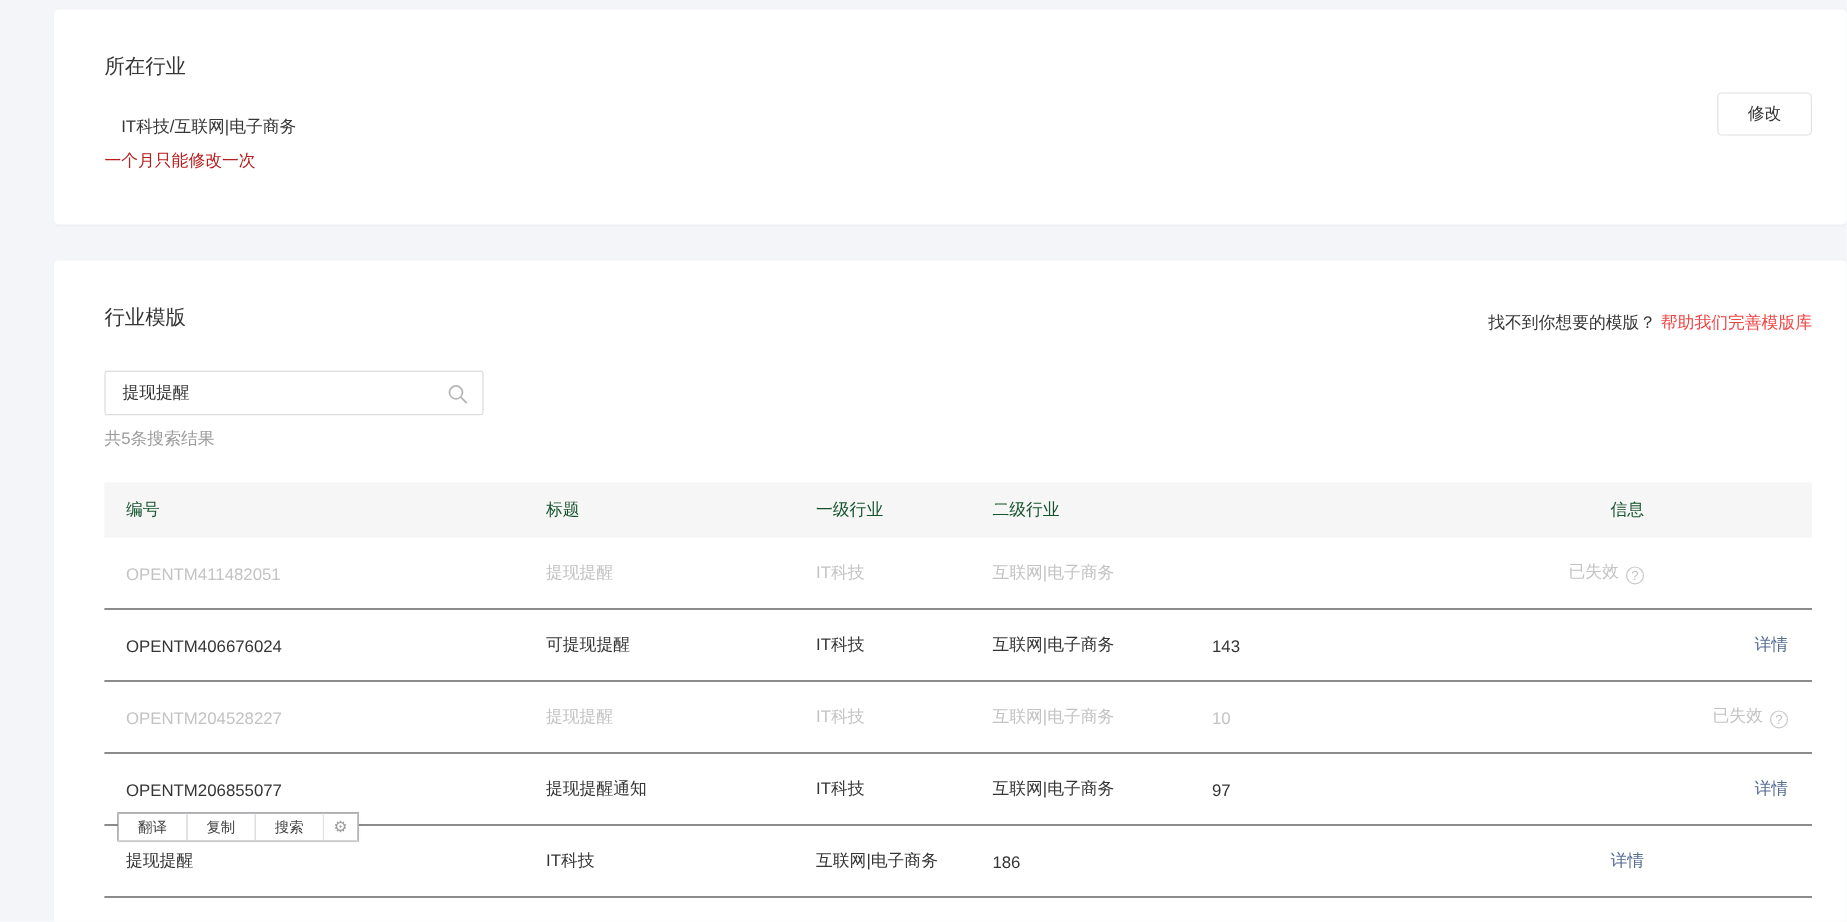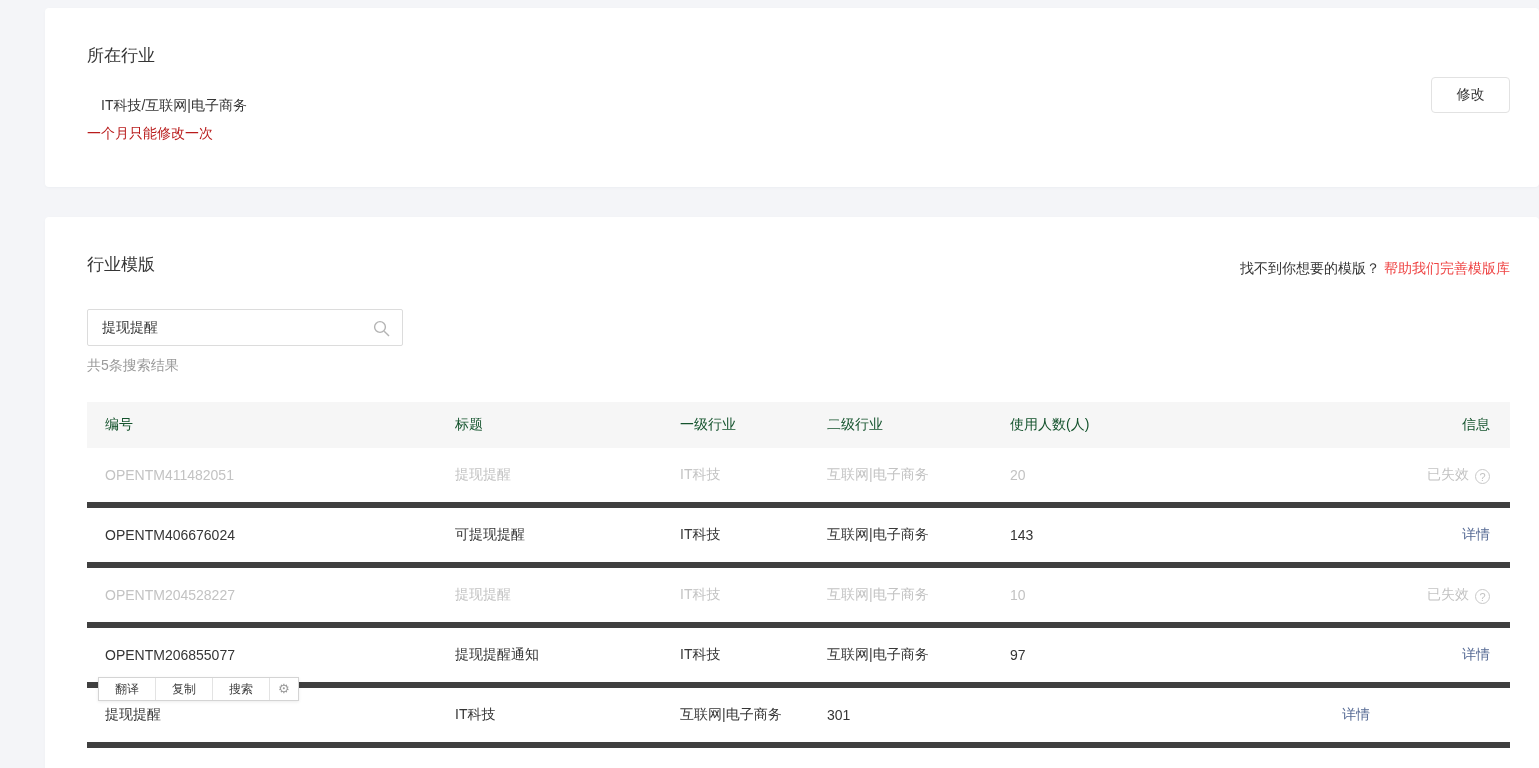--- a/index.html
+++ b/index.html
@@ -52,21 +52,21 @@
   .result-count { position:absolute; left:42px; top:140px; font-size:14px; color:#9a9a9a; }
 
   .tpl-table { position:absolute; left:42px; right:29px; top:185px; font-size:14px; }
   .thead, .trow {
     display:grid;
     grid-template-columns:350px 225px 147px 183px 1fr 120px;
     align-items:center;
     padding:0 20px 0 18px;
   }
   .thead { height:46px; background:#f6f6f6; color:#14532d; }
-  .trow  { height:60px; border-bottom:6px solid #404040; color:#353535; }
+  .trow  { height:60px; border-bottom:1px solid #404040; color:#353535; }
   .td-info { text-align:right; }
   .trow.expired { color:#c3c3c3; }
   .detail-link { color:#576b95; text-decoration:none; cursor:pointer; }
   .qmark {
     display:inline-block; width:15px; height:15px; line-height:14px;
     border:1px solid #c9c9c9; border-radius:50%;
     text-align:center; font-size:11px; color:#c3c3c3;
     margin-left:6px; vertical-align:-2px; cursor:pointer;
   }
   .sel {
@@ -117,30 +117,28 @@
     </div>
 
     <div class="result-count">共5条搜索结果</div>
 
     <div class="tpl-table">
       <div class="thead">
         <div>编号</div>
         <div>标题</div>
         <div>一级行业</div>
         <div>二级行业</div>
-        <div>使用人数(人)</div>
         <div class="td-info">信息</div>
       </div>
 
       <div class="trow expired">
         <div>OPENTM411482051</div>
         <div>提现提醒</div>
         <div>IT科技</div>
         <div>互联网|电子商务</div>
-        <div>20</div>
         <div class="td-info">
           <span>已失效</span><span class="qmark">?</span>
         </div>
       </div>
 
       <div class="trow">
         <div>OPENTM406676024</div>
         <div>可提现提醒</div>
         <div>IT科技</div>
         <div>互联网|电子商务</div>
@@ -165,21 +163,21 @@
         <div>IT科技</div>
         <div>互联网|电子商务</div>
         <div>97</div>
         <div class="td-info"><a class="detail-link">详情</a></div>
       </div>
 
       <div class="trow">
         <div>提现提醒</div>
         <div>IT科技</div>
         <div>互联网|电子商务</div>
-        <div>301</div>
+        <div>186</div>
         <div class="td-info"><a class="detail-link">详情</a></div>
       </div>
     </div>
 
     <div class="sel-popup">
       <button>翻译</button>
       <button>复制</button>
       <button>搜索</button>
       <button class="gear"><span>⚙</span></button>
     </div>

